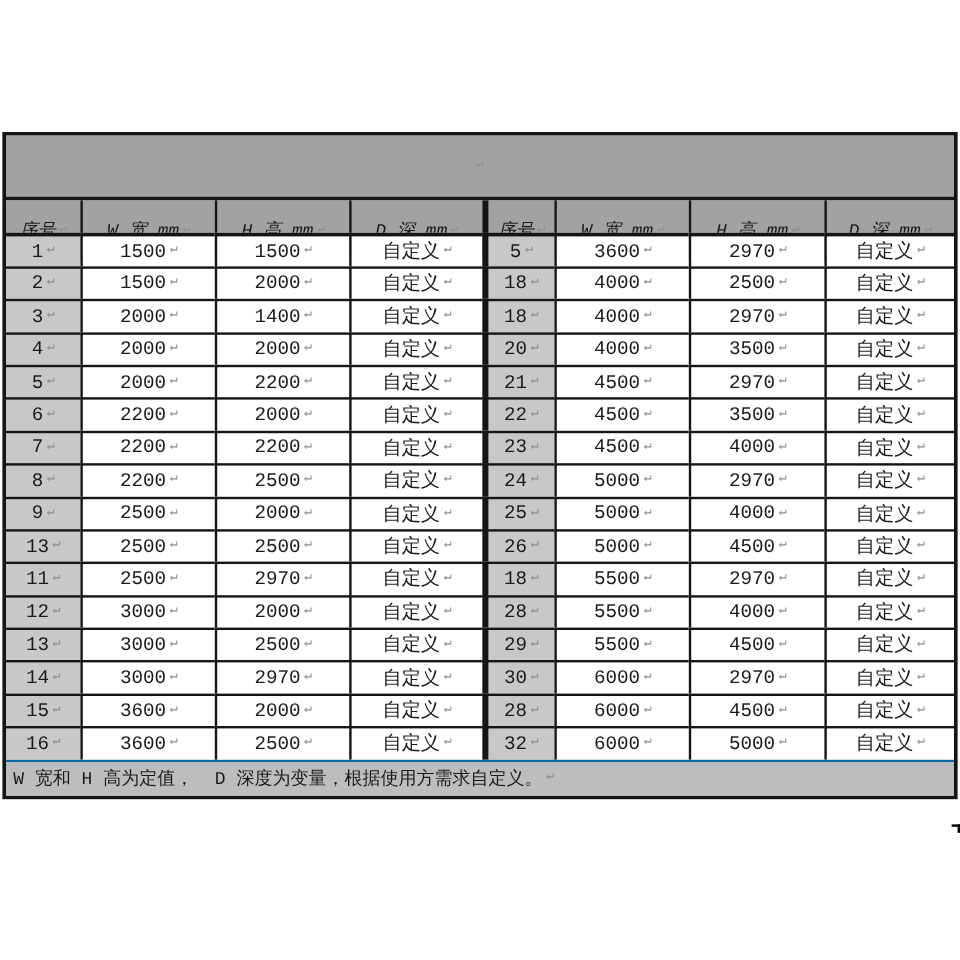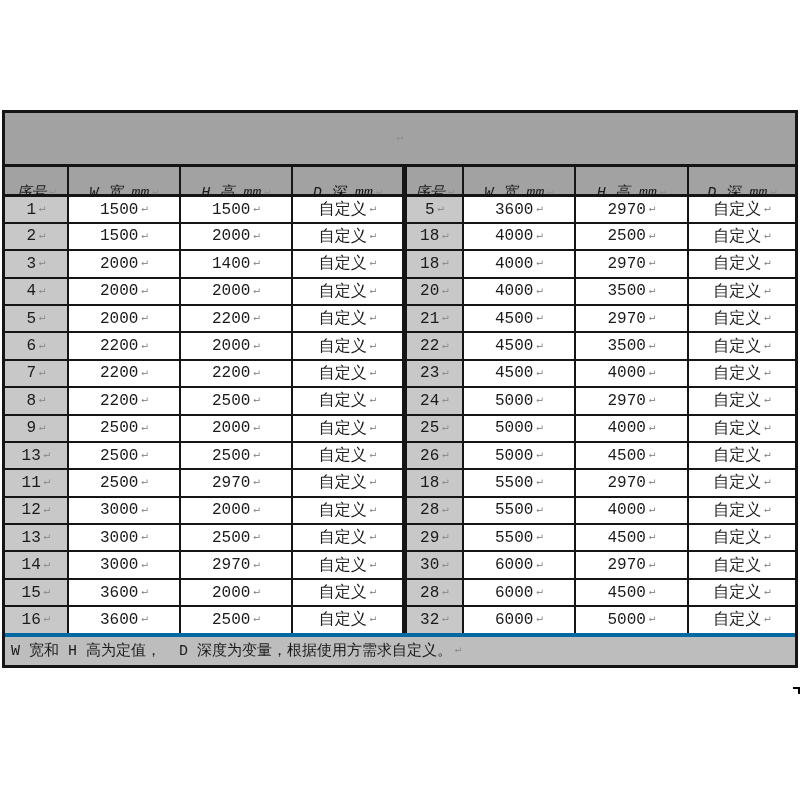--- a/index.html
+++ b/index.html
@@ -33,21 +33,21 @@
   .cell.divider{border-left:5px solid #151515;}
   .cell.hdr{background:var(--hdr-bg,#a2a2a2);border-top:none;height:50px;font-size:15px;font-style:italic;}
   .cell.seq{background:var(--seq-bg,#c8c8c8);}
   .cell.first-data{border-top:3px solid #151515;}
   .rmark{
     font-size:11px;color:#8f8f8f;margin-left:3px;line-height:1;
     position:relative;top:-1px;
   }
   .note-row{
     height:28px;background:var(--note-bg,#bdbdbd);
-    border-top:4px solid #0369a1;
+    border-top:2px solid #0369a1;
     display:flex;align-items:center;
     padding-left:6px;font-size:15px;white-space:pre;
     box-sizing:content-box;
   }
   .corner-mark{
     position:absolute;top:687px;left:793px;width:5px;height:5px;
     border-top:2px solid #000;border-right:2px solid #000;
   }
 </style>
 </head>

